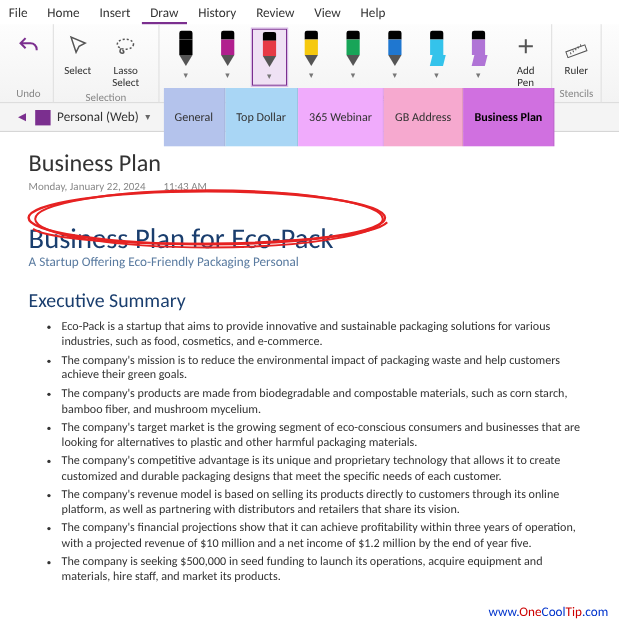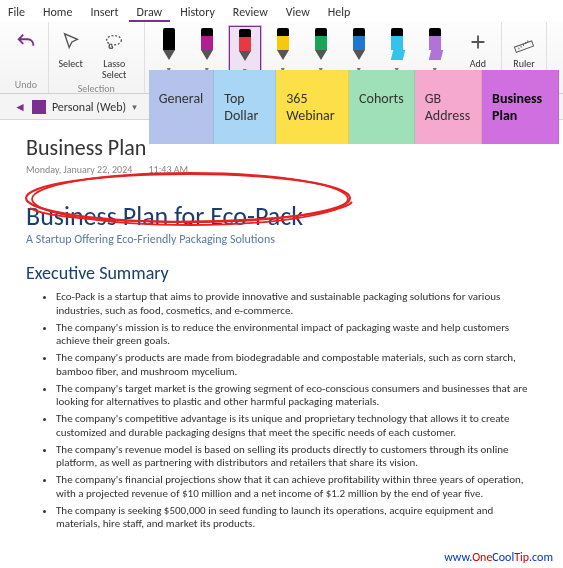--- a/index.html
+++ b/index.html
@@ -25,21 +25,21 @@
   .pen .tip { width: 0; height: 0; border-left: 6px solid transparent; border-right: 6px solid transparent; border-top: 10px solid #888; margin: 0 auto; }
   .pen.highlighter .tip { border-top: 0; width: 10px; height: 10px; background: inherit; margin-left: 1px; transform: skewX(-14deg); }
   .pens { display: flex; gap: 6px; padding: 2px 2px 0 2px; }
   
   .active-tool { border: 1px solid #7b2f8f; background: #efe1f4; outline: 1px solid #d8b8e6; }
   
   
   .nbbar { display: flex; align-items: center; background: #f4f4f4; border-bottom: 1px solid #d6d6d6; height: 26px; padding: 0 4px; gap: 2px; }
   .nbselect { display: flex; align-items: center; gap: 6px; padding: 2px 10px; color: #333; font-size: 12px; }
   .nbselect .book { width: 14px; height: 14px; background: #7b2f8f; display: inline-block; }
-  .tab { padding: 20px 10px; font-size: 14px; color: #333; border-right: 1px solid rgba(0,0,0,0.08); }
+  .tab { padding: 20px 10px; font-size: 11px; color: #333; border-right: 1px solid rgba(0,0,0,0.08); }
   .tab.sel { background: #d070e0; color: #000; }
   
   
   .page { padding: 14px 26px; overflow: hidden; height: calc(568px - 22px - 72px - 26px - 18px); position: relative; }
   .ptitle { font-family: Calibri, sans-serif; font-size: 22px; color: #333; font-weight: 300; }
   .pmeta { font-size: 10px; color: #888; margin-top: 2px; }
   .pmeta span + span { margin-left: 14px; }
   
   .btitle { font-family: Calibri, sans-serif; font-size: 26px; color: #1a3e6e; font-weight: 400; margin-top: 24px; }
   .bsub   { font-size: 12px; color: #5a7ba0; margin-top: 0px; }
@@ -218,36 +218,35 @@
 <div class="nbbar">
   <div class="nbselect">
     <span style="color:#7b2f8f">◄</span>
     <span class="book"></span>
     <span>Personal (Web)</span>
     <span style="color:#666;font-size:9px">▾</span>
   </div>
   <div id="tabs" style="display:flex;flex:1">
       <div class="tab" style="background: rgb(180, 195, 236);">General</div>
       <div class="tab" style="background: rgb(169, 214, 245);">Top Dollar</div>
-      <div class="tab" style="background: #fde047;">365 Webinar</div>
-      <div class="tab" style="background: rgb(159, 224, 184);">Cohorts</div>
+      <div class="tab" style="background: #f0abfc;">365 Webinar</div>
       <div class="tab" style="background: rgb(246, 169, 207);">GB Address</div>
       <div class="tab sel" style="background: rgb(208, 112, 224); font-weight: bold;">Business Plan</div>
     </div>
 </div>
 
 <div class="page">
   <div class="ptitle">Business Plan</div>
   <div class="pmeta">
     <span>Monday, January 22, 2024</span>
     <span>11:43 AM</span>
   </div>
 
   <div class="btitle">Business Plan for Eco-Pack</div>
-  <div class="bsub">A Startup Offering Eco-Friendly Packaging Solutions</div>
+  <div class="bsub">A Startup Offering Eco-Friendly Packaging Personal</div>
 
   <div class="circle">
     <svg viewBox="0 0 340 62">
       <ellipse cx="168" cy="30" rx="162" ry="24" fill="none" stroke="#e62222" stroke-width="2.2"></ellipse>
       <ellipse cx="170" cy="31" rx="158" ry="26" fill="none" stroke="#e62222" stroke-width="1.8"></ellipse>
       <path d="M10 40 C 40 60, 310 58, 332 34" fill="none" stroke="#e62222" stroke-width="2"></path>
     </svg>
   </div>
 
   <div class="sechead">Executive Summary</div>

